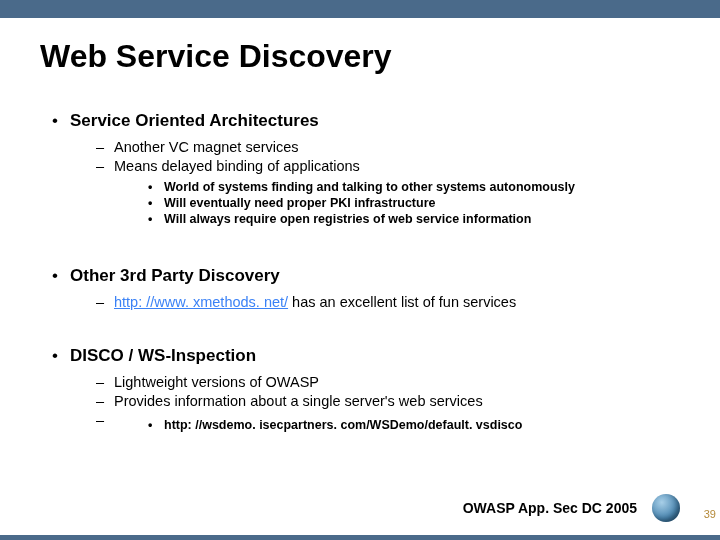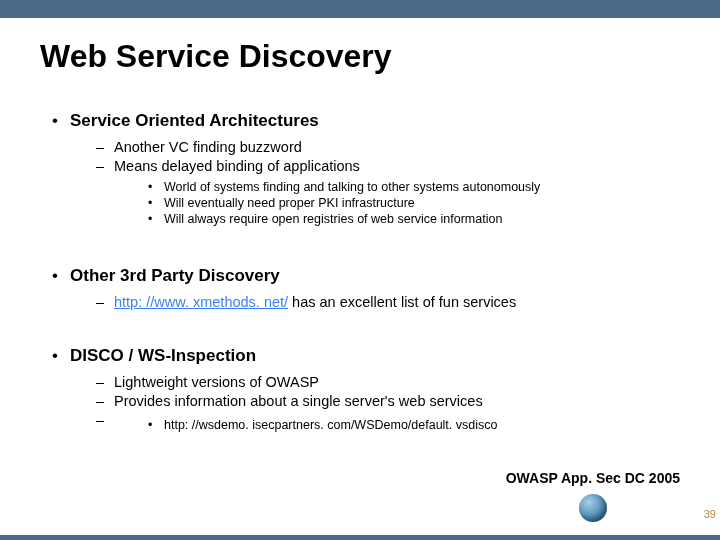--- a/index.html
+++ b/index.html
@@ -49,21 +49,21 @@
     font-size: 14.5px;
     margin: 3px 0;
     display: flex;
   }
   .lvl2 > li::before {
     content: "–";
     width: 18px;
     flex-shrink: 0;
   }
 
-  .lvl3 { margin: 6px 0 4px 34px; }
+  .lvl3 { margin: 6px 0 4px 34px; font-weight: bold; }
   .lvl3 > li {
     font-size: 12.5px;
     margin: 2px 0;
     display: flex;
   }
   .lvl3 > li::before {
     content: "•";
     width: 16px;
     flex-shrink: 0;
   }
@@ -72,22 +72,21 @@
     color: #3b82f6;
     text-decoration: underline;
   }
 
   .footer {
     position: absolute;
     bottom: 18px;
     right: 40px;
     display: flex;
     align-items: center;
-    gap: 8px;
-    flex-direction: column;
+    gap: 15px;
   }
   .footer-text {
     font-size: 14px;
     font-weight: bold;
     color: #000;
   }
   .globe {
     width: 28px;
     height: 28px;
     border-radius: 50%;
@@ -117,21 +116,21 @@
 
 <div class="slide">
   <div class="title">Web Service Discovery</div>
 
   <ul class="lvl1">
 
     <li>
       <span class="b1">•</span><span class="lvl1-label">Service Oriented Architectures</span>
       <ul class="lvl2">
         <li>
-            <span>Another VC finding buzzword</span>
+            <span>Another VC magnet services</span>
           </li>
         <li>
           <div>
             <span>Means delayed binding of applications</span>
             <ul class="lvl3">
               <li>
                   <span>World of systems finding and talking to other systems autonomously</span>
                 </li>
               <li>
                   <span>Will eventually need proper PKI infrastructure</span>

